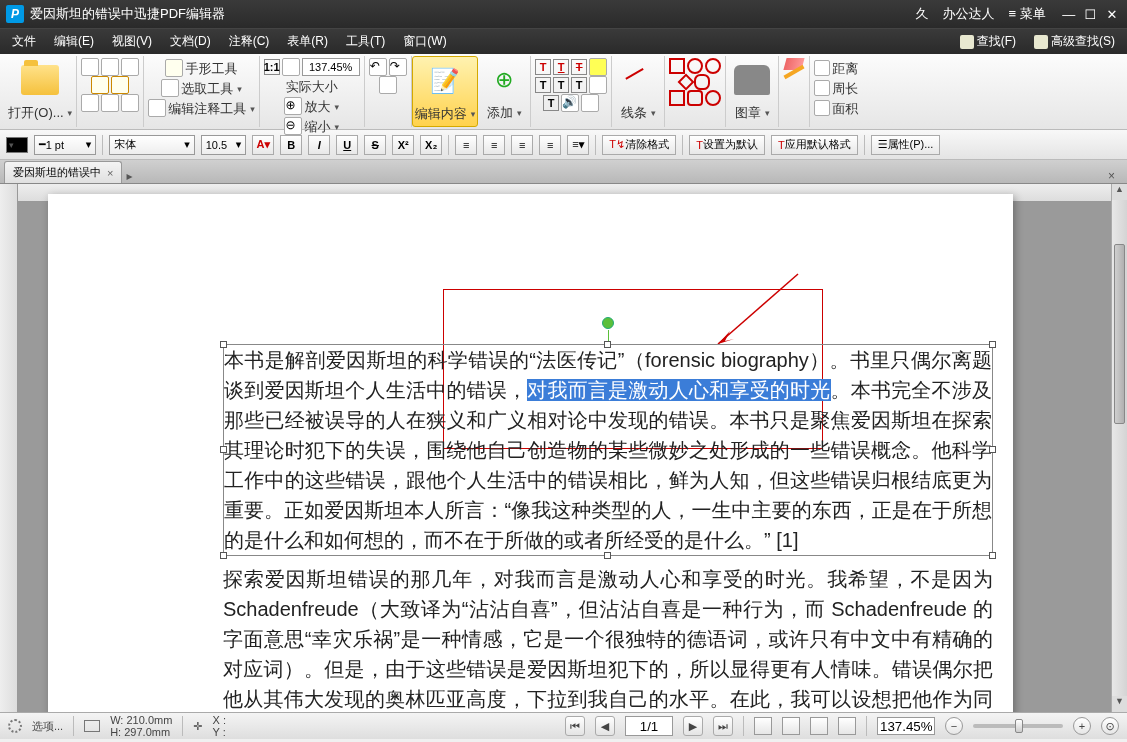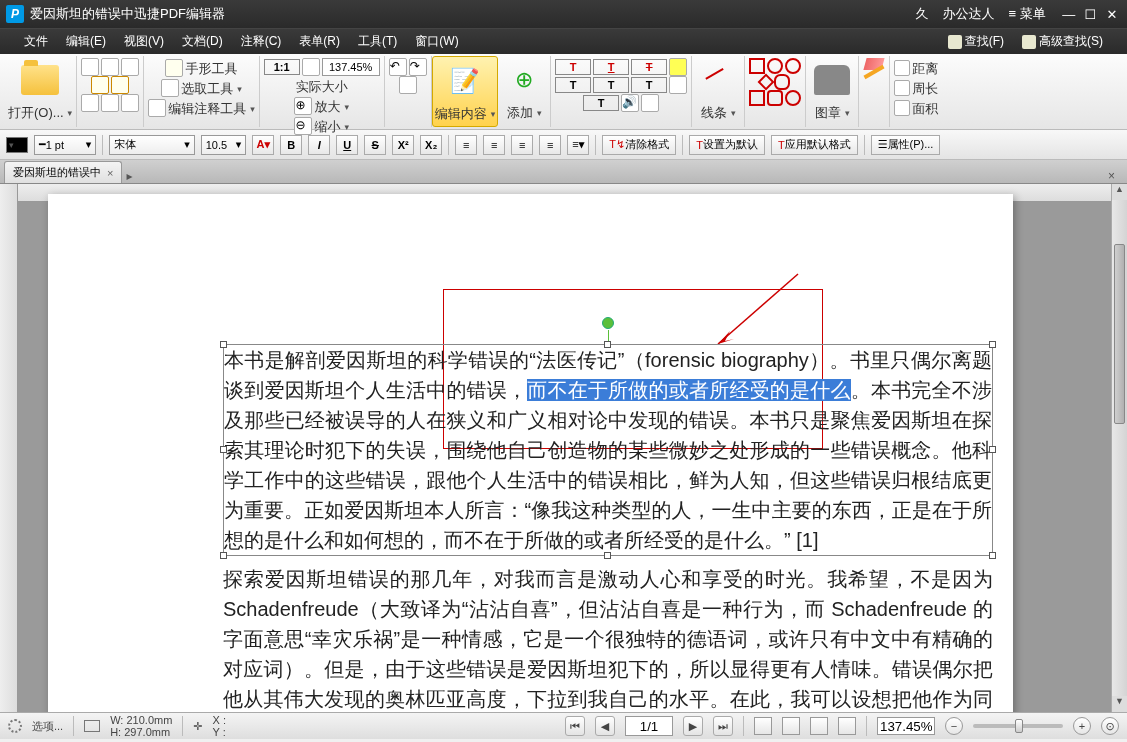--- a/index.html
+++ b/index.html
@@ -5,21 +5,21 @@
 * { margin: 0; padding: 0; box-sizing: border-box; font-family: "Microsoft YaHei", Arial, sans-serif; }
 body { width: 1127px; height: 742px; background: #f0f0f0; overflow: hidden; font-size: 12px; }
 
 .titlebar { height: 28px; background: linear-gradient(180deg,#3a3a3a,#2a2a2a); color: #fff; display: flex; align-items: center; padding: 0 6px; }
 .titlebar .logo { width: 18px; height: 18px; background: #0099e5; border-radius: 2px; display: inline-flex; align-items: center; justify-content: center; color: #fff; font-weight: bold; font-style: italic; margin-right: 6px; }
 .titlebar .title { flex: 1; font-size: 13px; }
 .titlebar .right { display: flex; align-items: center; gap: 14px; }
 .titlebar .right span { cursor: pointer; font-size: 13px; }
 .titlebar .winbtns span { width: 18px; display: inline-block; text-align: center; }
 
-.menubar { height: 26px; background: linear-gradient(180deg,#3a3a3a,#2a2a2a); color: #fff; display: flex; align-items: center; padding: 0 24px; gap: 18px; font-size: 12px; border-top: 1px solid #444; }
+.menubar { height: 26px; background: linear-gradient(180deg,#3a3a3a,#2a2a2a); color: #fff; display: flex; align-items: center; padding: 0 12px; gap: 18px; font-size: 12px; border-top: 1px solid #444; }
 .menubar .left { display: flex; gap: 18px; }
 .menubar .spacer { flex: 1; }
 .menubar .search-item { display: flex; align-items: center; gap: 3px; }
 .menubar .search-ico { width: 14px; height: 14px; background: #e8e8d0; border-radius: 2px; }
 
 .toolbar1 { height: 76px; background: linear-gradient(180deg,#fcfcfc,#e6e6e6); border-bottom: 1px solid #bbb; display: flex; align-items: stretch; padding: 2px 4px; }
 .tgroup { display: flex; flex-direction: column; align-items: center; padding: 2px 4px; border-right: 1px solid #ccc; }
 .tgroup.noborder { border-right: none; }
 .tgroup .icons-row { display: flex; gap: 2px; align-items: center; }
 .tgroup .big { width: 44px; height: 44px; display: flex; align-items: center; justify-content: center; }
@@ -84,21 +84,21 @@
 .statusbar .dim-ico { width: 16px; height: 12px; border: 1px solid #777; }
 .statusbar .spacer { flex: 1; }
 .statusbar .nav-btn { width: 20px; height: 20px; border: 1px solid #aaa; border-radius: 3px; display: inline-flex; align-items: center; justify-content: center; background: linear-gradient(180deg,#fff,#e4e4e4); }
 .statusbar .page-combo { width: 48px; height: 20px; border: 1px solid #999; background: #fff; text-align: center; }
 .statusbar .view-btn { width: 18px; height: 18px; border: 1px solid #999; background: linear-gradient(180deg,#fff,#e6e6e6); }
 .statusbar .zoom-combo { width: 58px; height: 18px; border: 1px solid #999; background: #fff; text-align: left; padding: 0 2px; }
 .statusbar .slider { width: 90px; height: 4px; background: #bbb; position: relative; border-radius: 2px; }
 .statusbar .slider .sthumb { position: absolute; left: 42px; top: -5px; width: 8px; height: 14px; background: linear-gradient(180deg,#fff,#ccc); border: 1px solid #888; border-radius: 2px; }
 .statusbar .circle-btn { width: 18px; height: 18px; border: 1px solid #999; border-radius: 50%; display: inline-flex; align-items: center; justify-content: center; background: linear-gradient(180deg,#fff,#e6e6e6); }
 
-.icon-letter { width:36px; height:16px; display:inline-flex; align-items:center; justify-content:center; font-size:11px; font-weight:bold; border:1px solid #888; }
+.icon-letter { width:16px; height:16px; display:inline-flex; align-items:center; justify-content:center; font-size:11px; font-weight:bold; border:1px solid #888; }
 </style>
 </head>
 <body>
 
 <div class="titlebar">
   <span class="logo">P</span>
   <span class="title">爱因斯坦的错误中迅捷PDF编辑器</span>
   <div class="right">
     <span>久</span>
     <span>办公达人</span>
@@ -345,21 +345,21 @@
             <line x1="90" y1="5" x2="10" y2="75" stroke="#c00" stroke-width="1.5"></line>
             <polygon points="10,75 22,62 17,72 26,70" fill="#c00"></polygon>
           </svg>
       </div>
 
       <div class="text-block tb1">
         <div class="rot"></div>
         <div class="handle h-nw"></div><div class="handle h-n"></div><div class="handle h-ne"></div>
         <div class="handle h-w"></div><div class="handle h-e"></div>
         <div class="handle h-sw"></div><div class="handle h-s"></div><div class="handle h-se"></div>
-        <span>本书是解剖爱因斯坦的科学错误的“法医传记”（forensic biography）。书里只偶尔离题谈到爱因斯坦个人生活中的错误，</span><span class="hl">而不在于所做的或者所经受的是什么</span><span>。本书完全不涉及那些已经被误导的人在狭义和广义相对论中发现的错误。本书只是聚焦爱因斯坦在探索其理论时犯下的失误，围绕他自己创造物的某些微妙之处形成的一些错误概念。他科学工作中的这些错误，跟他个人生活中的错误相比，鲜为人知，但这些错误归根结底更为重要。正如爱因斯坦本人所言：“像我这种类型的人，一生中主要的东西，正是在于所想的是什么和如何想的，而不在于所做的或者所经受的是什么。” [1]</span>
+        <span>本书是解剖爱因斯坦的科学错误的“法医传记”（forensic biography）。书里只偶尔离题谈到爱因斯坦个人生活中的错误，</span><span class="hl">对我而言是激动人心和享受的时光</span><span>。本书完全不涉及那些已经被误导的人在狭义和广义相对论中发现的错误。本书只是聚焦爱因斯坦在探索其理论时犯下的失误，围绕他自己创造物的某些微妙之处形成的一些错误概念。他科学工作中的这些错误，跟他个人生活中的错误相比，鲜为人知，但这些错误归根结底更为重要。正如爱因斯坦本人所言：“像我这种类型的人，一生中主要的东西，正是在于所想的是什么和如何想的，而不在于所做的或者所经受的是什么。” [1]</span>
       </div>
 
       <div class="text-block tb2">
         <span>探索爱因斯坦错误的那几年，对我而言是激动人心和享受的时光。我希望，不是因为 Schadenfreude（大致译为“沾沾自喜”，但沾沾自喜是一种行为，而 Schadenfreude 的字面意思“幸灾乐祸”是一种情感，它是一个很独特的德语词，或许只有中文中有精确的对应词）。但是，由于这些错误是爱因斯坦犯下的，所以显得更有人情味。错误偶尔把他从其伟大发现的奥林匹亚高度，下拉到我自己的水平。在此，我可以设想把他作为同事来交谈，在</span>
       </div>
     </div>
   </div>
   <div class="scrollbar-v">
     <div class="arr" style="top:0">▲</div>
     <div class="thumb"></div>

